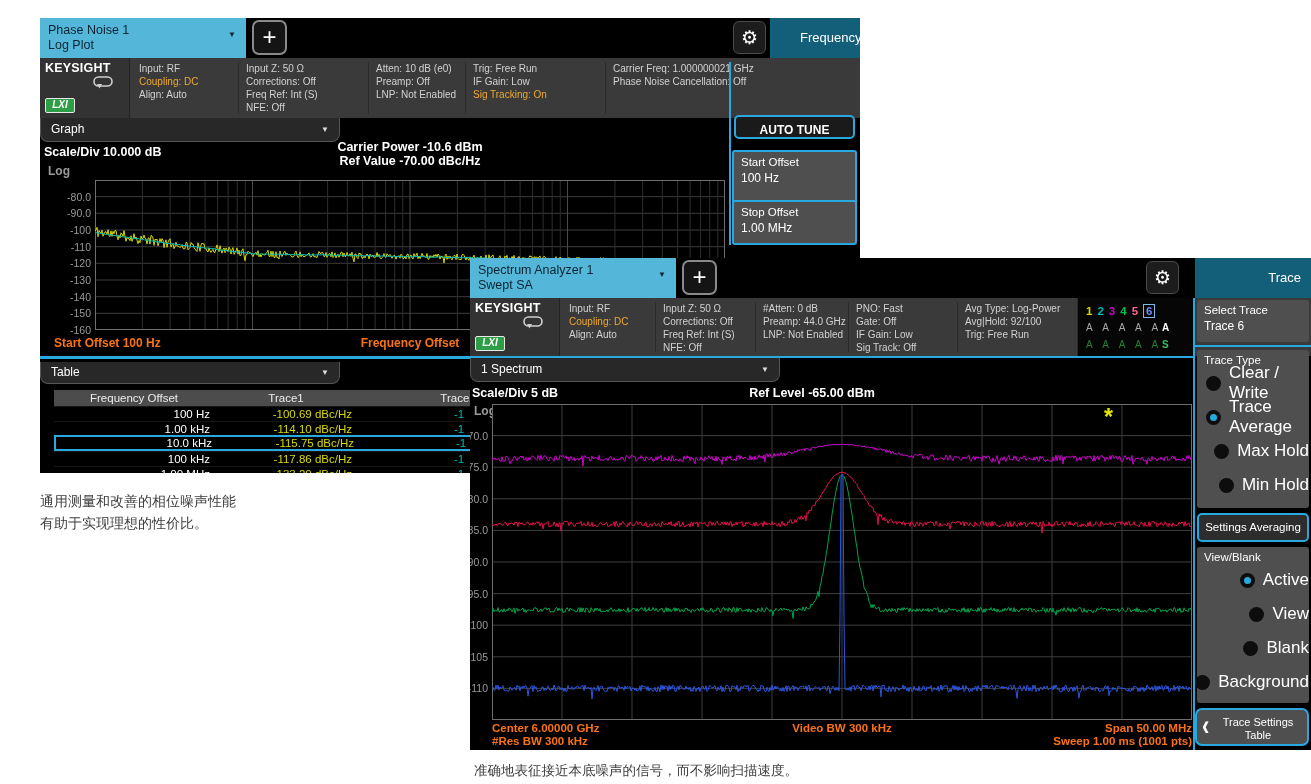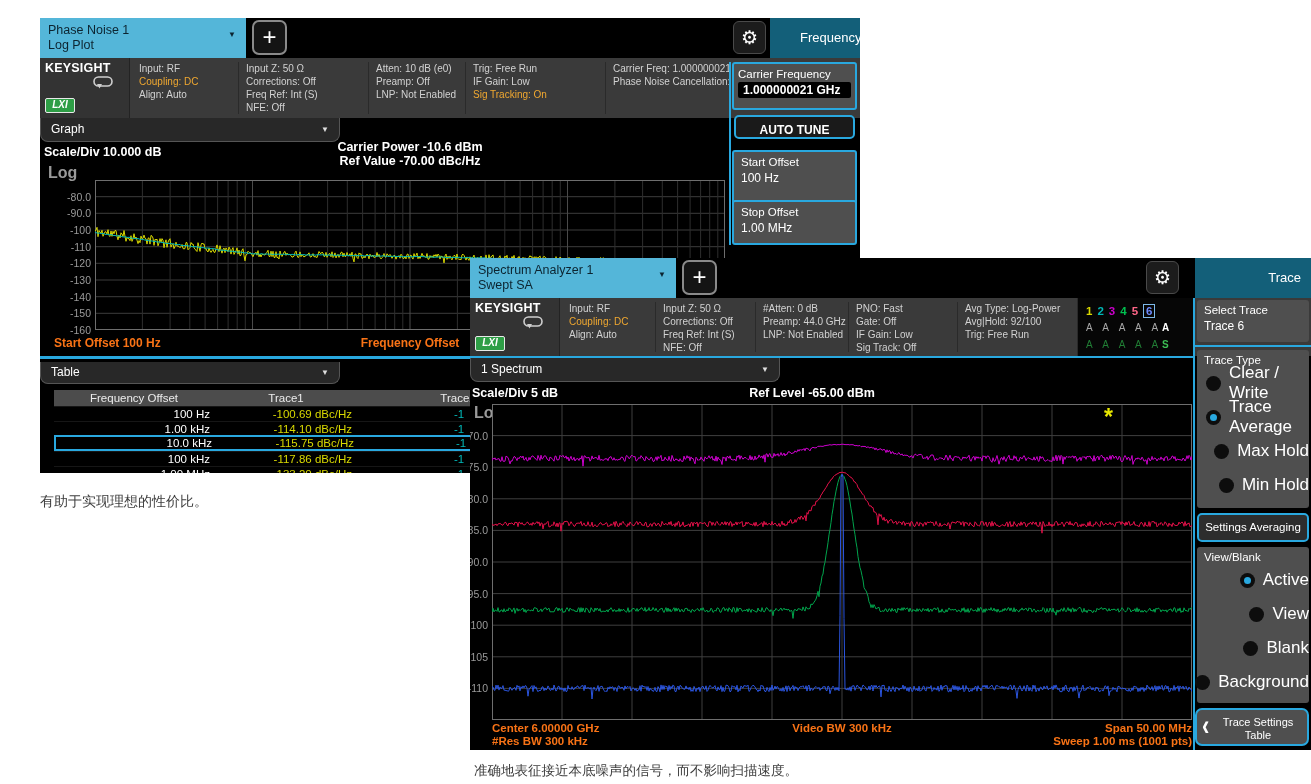--- a/index.html
+++ b/index.html
@@ -18,21 +18,21 @@
   .brand { color:#fff; font-weight:bold; font-size:12.5px; letter-spacing:0.2px; padding:3px 0 0 5px; }
   .lxi-badge { position:absolute; left:5px; bottom:5px; width:30px; height:15px; background:#2e9e46; border:1px solid #e8e8e8; color:#fff; font-style:italic; font-weight:bold; font-size:10px; text-align:center; line-height:12px; border-radius:2px; }
   .loop-icon { position:absolute; right:16px; top:17px; }
   .mcol { position:absolute; top:4px; bottom:4px; font-size:10px; line-height:13px; color:#d2d2d2; padding-left:7px; white-space:nowrap; }
   .mcol.bord { border-left:1px solid #2a2a2a; }
   .hl { color:#f0a830; }
   .pane-select { position:absolute; background:#282828; border:1px solid #555; border-top:none; border-radius:0 0 8px 8px; color:#fff; font-size:12px; height:24px; line-height:22px; padding:0 10px; }
   .pane-select .caret { float:right; font-size:8px; margin-top:1px; color:#ddd; }
   .plot-title { position:absolute; text-align:center; color:#fff; font-weight:bold; font-size:12.5px; }
   .scale-label { position:absolute; color:#fff; font-weight:bold; font-size:12.5px; }
-  .log-label { position:absolute; color:#9a9a9a; font-weight:bold; font-size:16px; }
+  .log-label { position:absolute; color:#9a9a9a; font-weight:bold; font-size:12px; }
   .plot-wrap { position:absolute; }
   .ytick { position:absolute; left:-50px; width:46px; text-align:right; color:#9a9a9a; font-size:10.5px; }
   .graph-footer { position:absolute; color:#f97316; font-weight:bold; font-size:12px; white-space:nowrap; }
   .hsep { position:absolute; left:0; right:0; background:#29a8df; }
   .pn-table { position:absolute; left:14px; top:372px; font-size:11.5px; }
   .t-head { display:flex; background:#4c4c4c; color:#ececec; height:16px; line-height:16px; }
   .t-row { display:flex; height:14.5px; line-height:14.5px; color:#fff; border-top:1px solid #161616; }
   .t-row.sel { border:2px solid #29a8df; height:16px; line-height:12px; }
   .c1 { width:160px; text-align:right; padding-right:4px; }
   .c2 { width:144px; text-align:right; padding-right:6px; color:#d8d800; }
@@ -216,24 +216,20 @@
         <div class="c3">-1</div>
     </div>
     <div class="t-row">
       <div class="c1">1.00 MHz</div>
         <div class="c2">-133.20 dBc/Hz</div>
         <div class="c3">-1</div>
     </div>
   </div>
 
   <div style="position:absolute; left:689px; top:44px; width:2px; height:183px; background:#29a8df;"></div>
-  <div class="side-panel-box blue-border" style="left:692px; top:44px; width:125px; height:48px;">
-    <div class="sp-label" style="padding-left:4px;">Carrier Frequency</div>
-    <div class="val-box">1.000000021 GHz</div>
-  </div>
   <div class="panel-btn" style="left:694px; top:97px; width:121px; height:24px; font-size:12px; font-weight:bold; line-height:26px; background:#1a1a1a;">AUTO TUNE</div>
   <div class="side-panel-box blue-border" style="left:692px; top:132px; width:125px; height:62px;">
     <div class="sp-label">Start Offset</div>
     <div class="sp-value">100 Hz</div>
   </div>
   <div class="side-panel-box blue-border" style="left:692px; top:182px; width:125px; height:45px;">
     <div class="sp-label">Stop Offset</div>
     <div class="sp-value">1.00 MHz</div>
   </div>
 </div>
@@ -400,17 +396,18 @@
   <div class="panel-btn" style="left:725px; top:450px; width:114px; height:38px; background:#4f4f4f; border-radius:7px;">
     <span style="position:absolute; left:5px; top:3px; font-size:22px; font-weight:bold; transform:scaleY(1.3); display:inline-block;">‹</span>
     <div style="font-size:11px; line-height:13px; padding:6px 0 0 12px;">
       <div>Trace Settings</div>
       <div>Table</div>
     </div>
   </div>
 </div>
 
 <div class="caption" style="left:40px; top:490px;">
+  <div>通用测量和改善的相位噪声性能</div>
   <div>有助于实现理想的性价比。</div>
 </div>
 <div class="caption" style="left:474px; top:760px; font-size:13.5px;">
   <div>准确地表征接近本底噪声的信号，而不影响扫描速度。</div>
 </div>
 
 </body></html>

